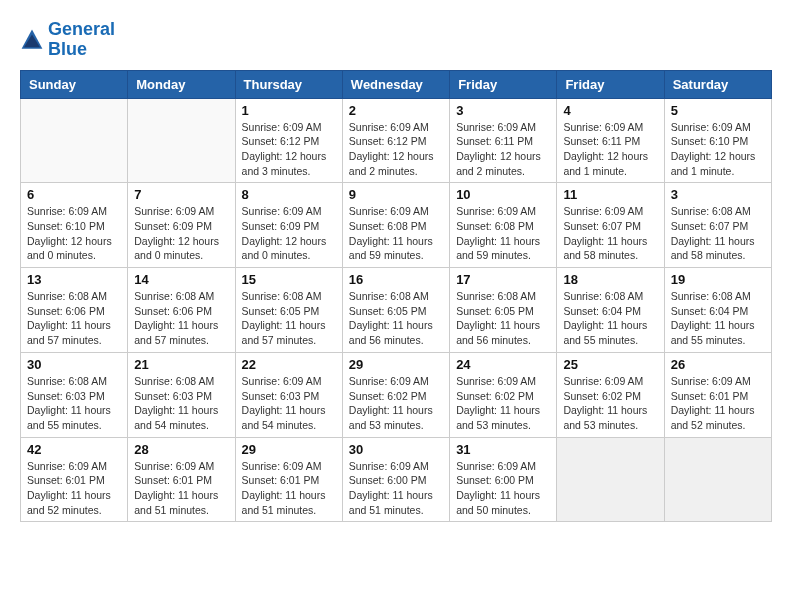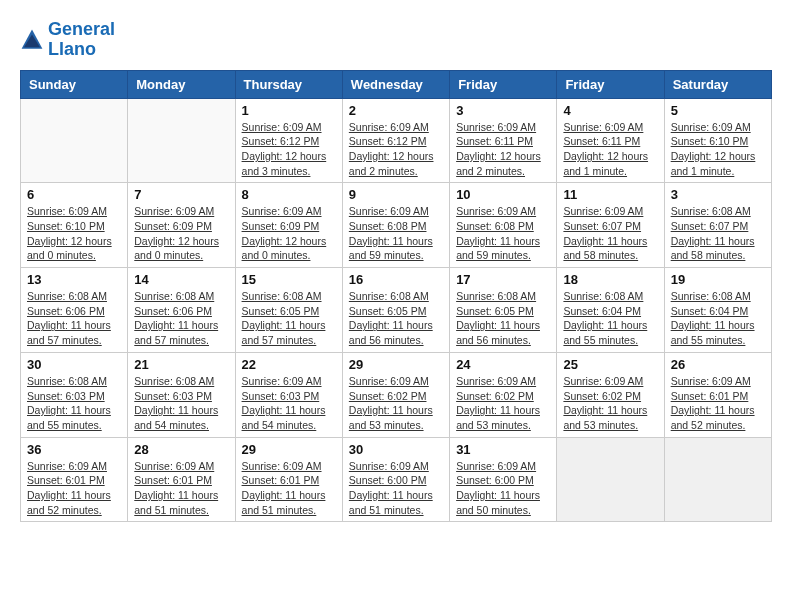--- a/index.html
+++ b/index.html
@@ -82,35 +82,34 @@
       font-size: 13px;
       font-weight: bold;
       color: #111;
       display: block;
       margin-bottom: 2px;
     }
     .cell-text {
       font-size: 10.5px;
       line-height: 1.4;
       color: #333;
-      text-decoration: underline;
     }
   </style>
 </head>
 <body>
 
 <div class="header">
   <div class="logo">
     <svg class="logo-icon" viewBox="0 0 30 30" xmlns="http://www.w3.org/2000/svg">
       <polygon points="15,2 28,26 2,26" fill="#2563a8"></polygon>
       <polygon points="15,8 25,24 5,24" fill="#1a3a6e"></polygon>
     </svg>
     <div class="logo-text">
       <div><span>General</span></div>
-      <div><span>Llano</span></div>
+      <div><span>Blue</span></div>
     </div>
   </div>
 </div>
 
 <table class="calendar">
   <thead>
     <tr>
     <th>Sunday</th>
         <th>Monday</th>
         <th>Thursday</th>
@@ -282,21 +281,21 @@
         </td>
         <td>
           <span class="day-num">26</span>
           <div class="cell-text" style="white-space: pre-line;">Sunrise: 6:09 AM
 Sunset: 6:01 PM
 Daylight: 11 hours and 52 minutes.</div>
         </td>
       </tr>
       <tr>
         <td>
-          <span class="day-num">36</span>
+          <span class="day-num">42</span>
           <div class="cell-text" style="white-space: pre-line;">Sunrise: 6:09 AM
 Sunset: 6:01 PM
 Daylight: 11 hours and 52 minutes.</div>
         </td>
         <td>
           <span class="day-num">28</span>
           <div class="cell-text" style="white-space: pre-line;">Sunrise: 6:09 AM
 Sunset: 6:01 PM
 Daylight: 11 hours and 51 minutes.</div>
         </td>

